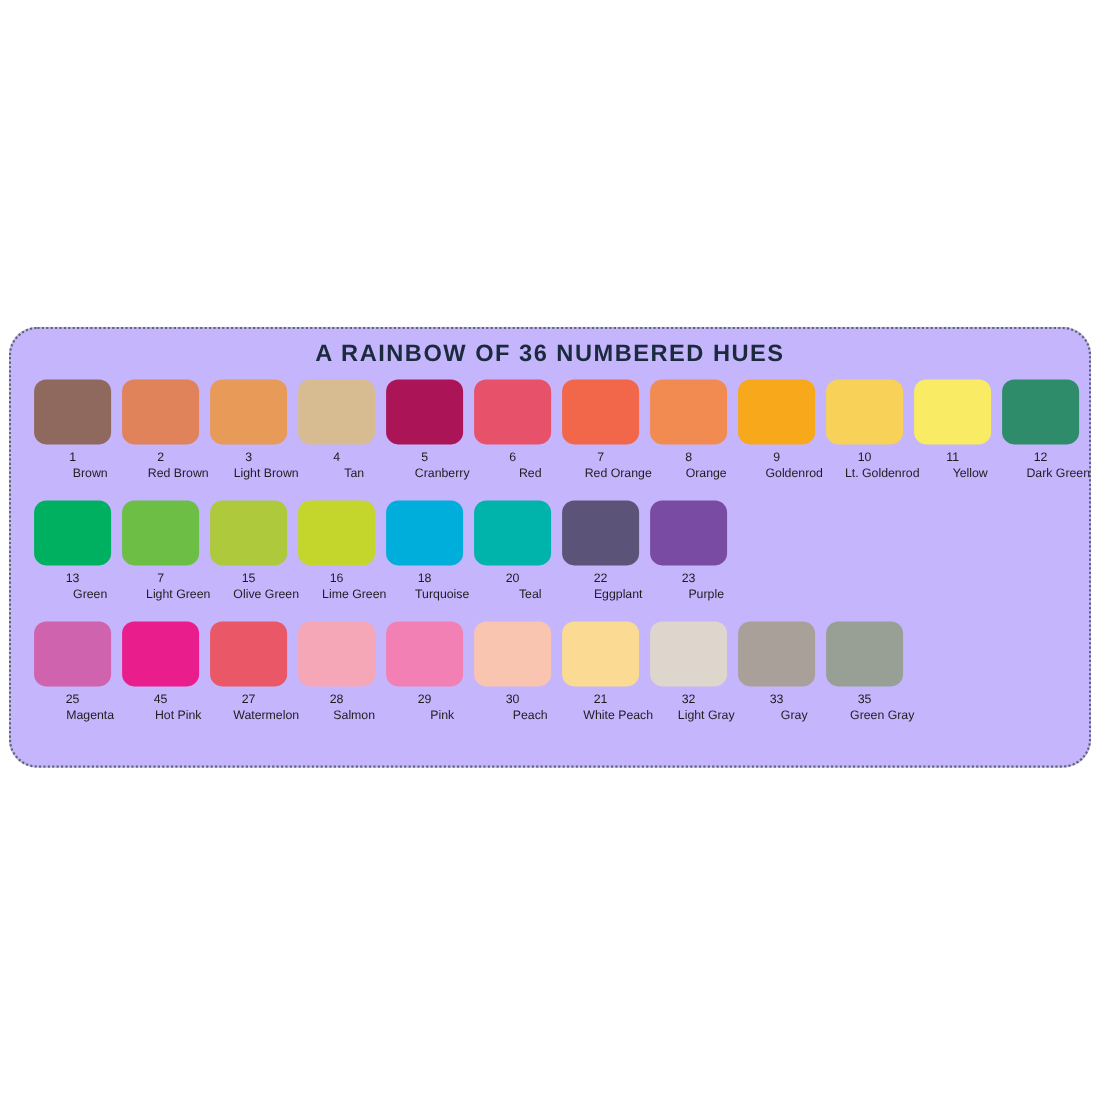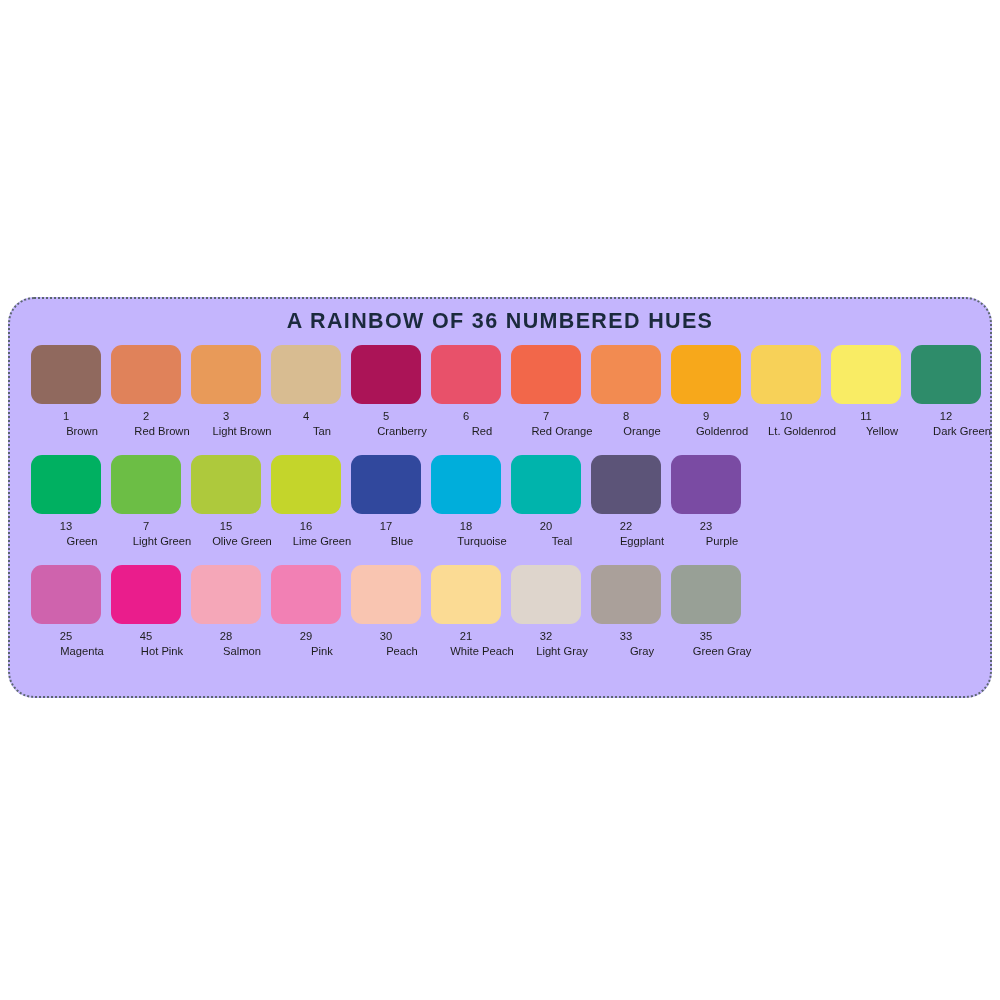--- a/index.html
+++ b/index.html
@@ -184,25 +184,20 @@
             <div class="swatch-chip" style="background-color: rgb(174, 201, 60);"></div>
             <div class="swatch-number">15</div>
             <div class="swatch-name">Olive Green</div>
           </div>
           <div class="swatch-cell">
             <div class="swatch-chip" style="background-color: rgb(196, 213, 43);"></div>
             <div class="swatch-number">16</div>
             <div class="swatch-name">Lime Green</div>
           </div>
           <div class="swatch-cell">
-            <div class="swatch-chip" style="background-color: rgb(49, 72, 157);"></div>
-            <div class="swatch-number">17</div>
-            <div class="swatch-name">Blue</div>
-          </div>
-          <div class="swatch-cell">
             <div class="swatch-chip" style="background-color: rgb(0, 174, 219);"></div>
             <div class="swatch-number">18</div>
             <div class="swatch-name">Turquoise</div>
           </div>
           <div class="swatch-cell">
             <div class="swatch-chip" style="background-color: rgb(0, 180, 172);"></div>
             <div class="swatch-number">20</div>
             <div class="swatch-name">Teal</div>
           </div>
           <div class="swatch-cell">
@@ -221,20 +216,25 @@
             <div class="swatch-chip" style="background-color: rgb(207, 99, 173);"></div>
             <div class="swatch-number">25</div>
             <div class="swatch-name">Magenta</div>
           </div>
           <div class="swatch-cell">
             <div class="swatch-chip" style="background-color: rgb(234, 29, 140);"></div>
             <div class="swatch-number">45</div>
             <div class="swatch-name">Hot Pink</div>
           </div>
           <div class="swatch-cell">
+            <div class="swatch-chip" style="background-color: rgb(234, 87, 103);"></div>
+            <div class="swatch-number">27</div>
+            <div class="swatch-name">Watermelon</div>
+          </div>
+          <div class="swatch-cell">
             <div class="swatch-chip" style="background-color: rgb(245, 167, 184);"></div>
             <div class="swatch-number">28</div>
             <div class="swatch-name">Salmon</div>
           </div>
           <div class="swatch-cell">
             <div class="swatch-chip" style="background-color: rgb(242, 128, 180);"></div>
             <div class="swatch-number">29</div>
             <div class="swatch-name">Pink</div>
           </div>
           <div class="swatch-cell">

